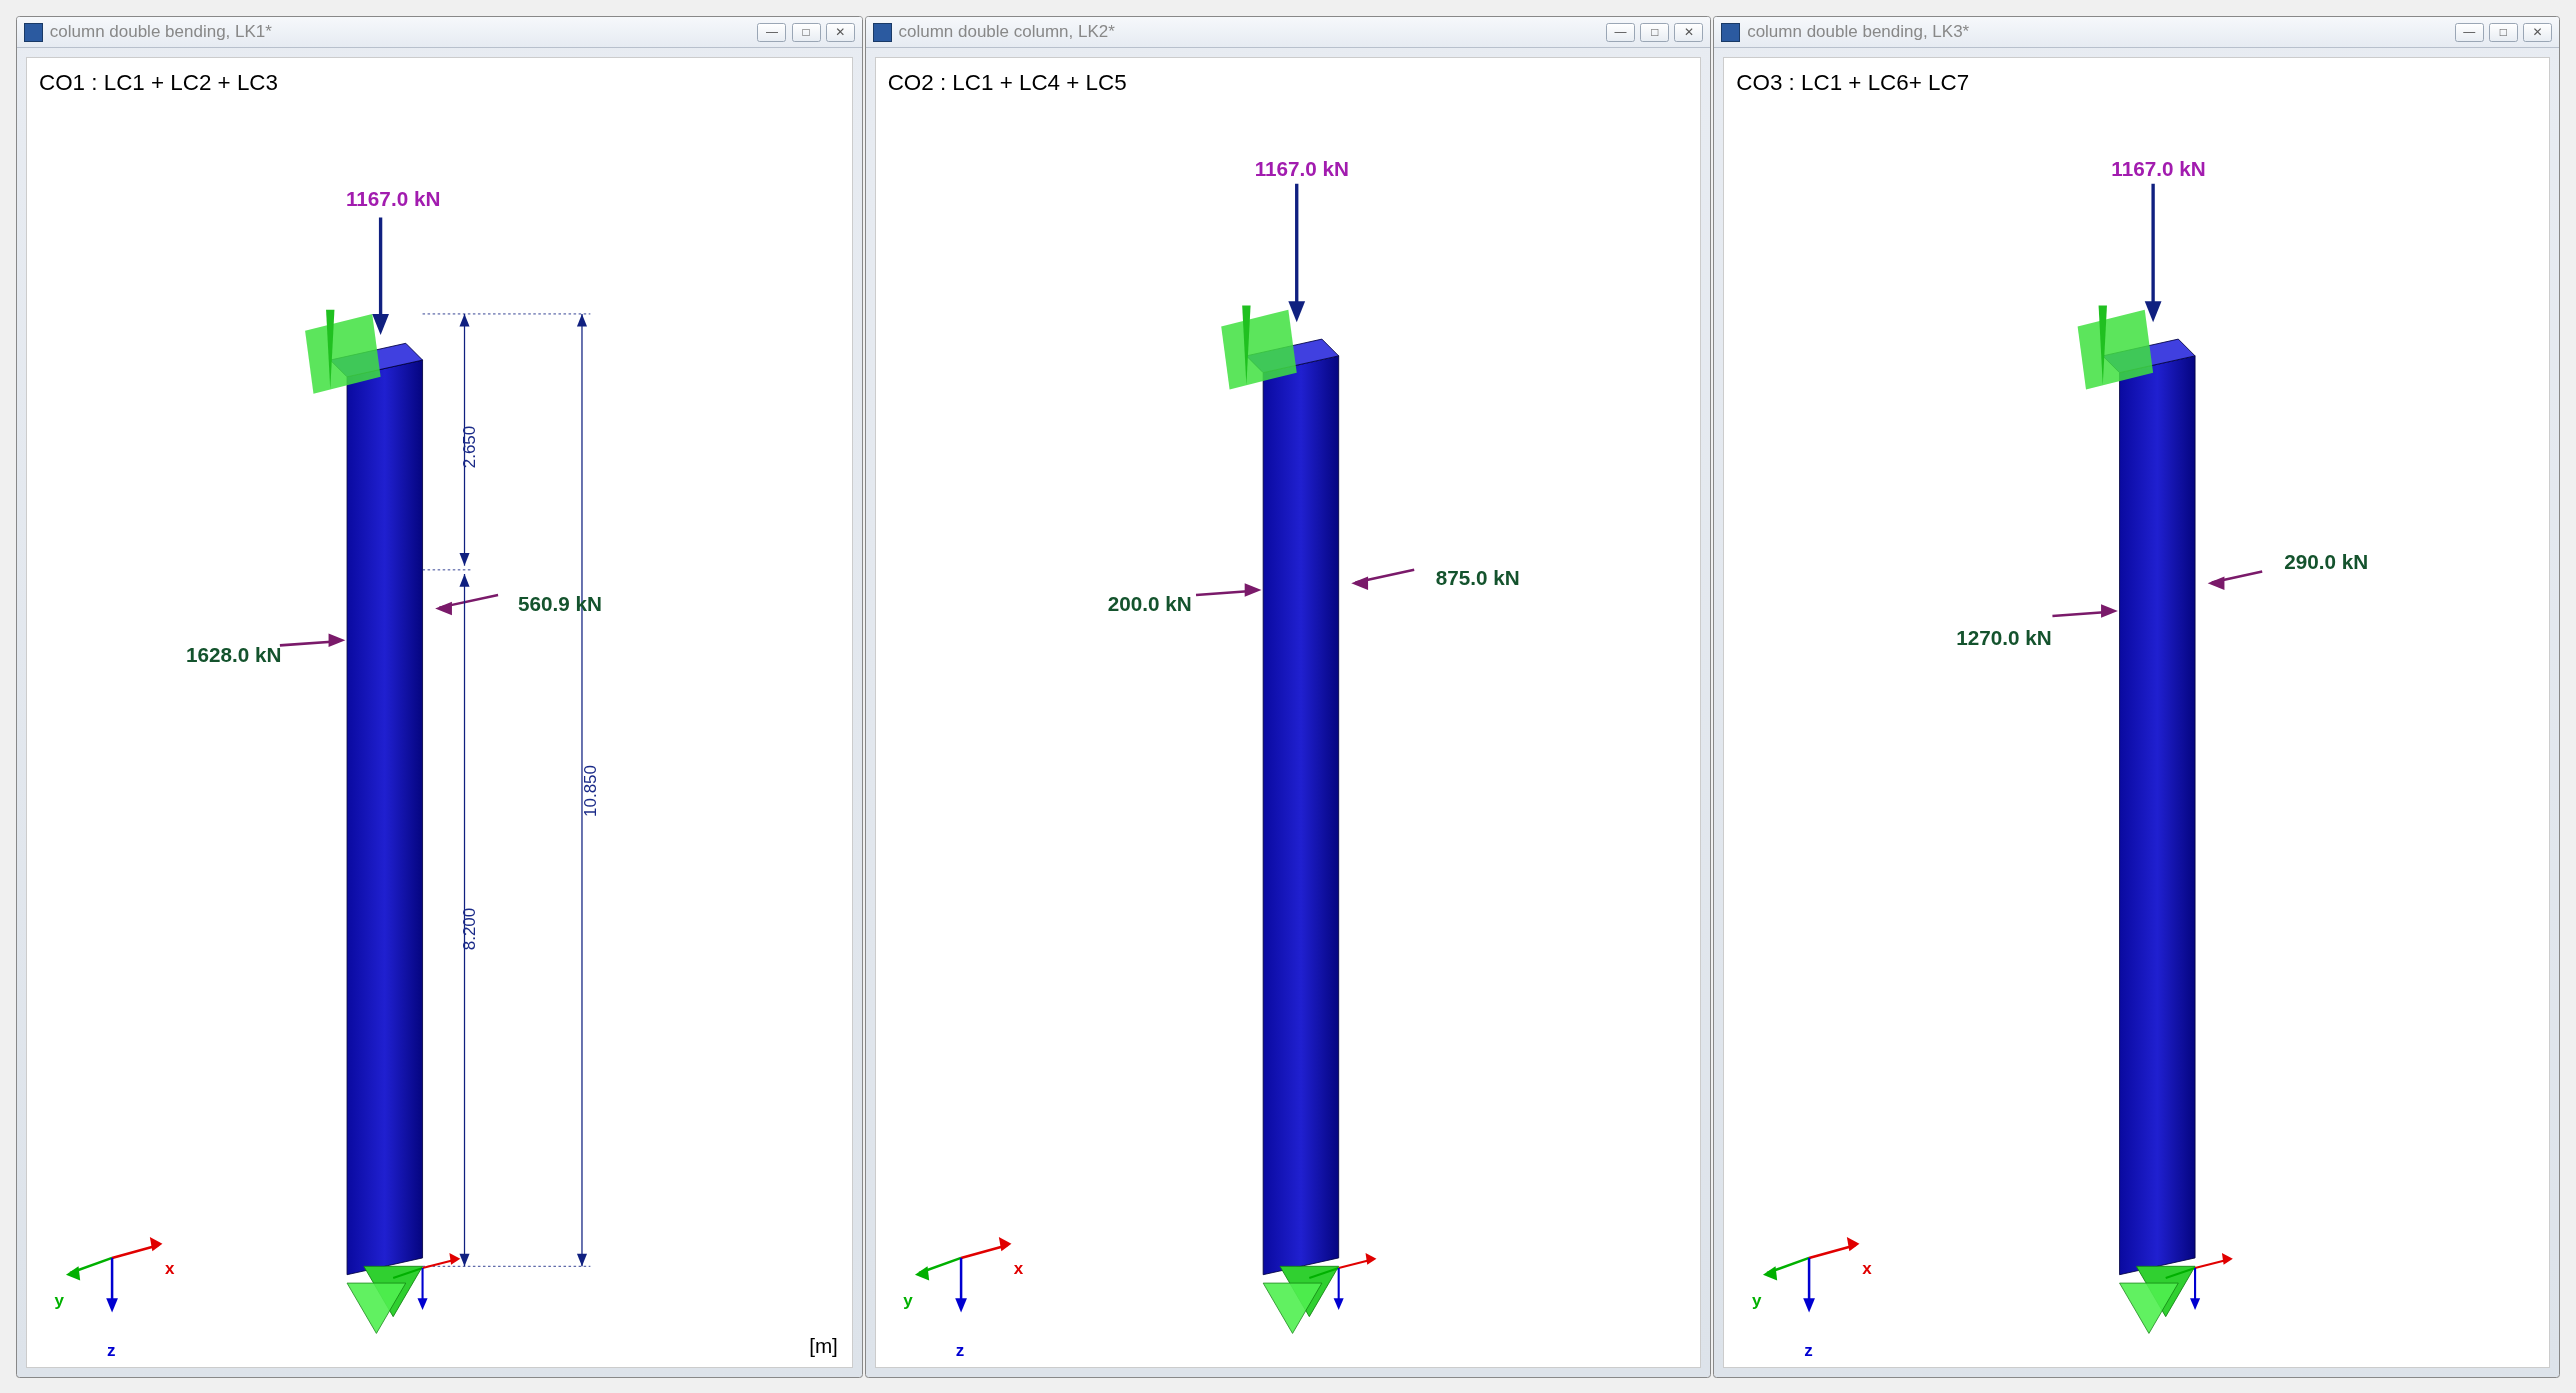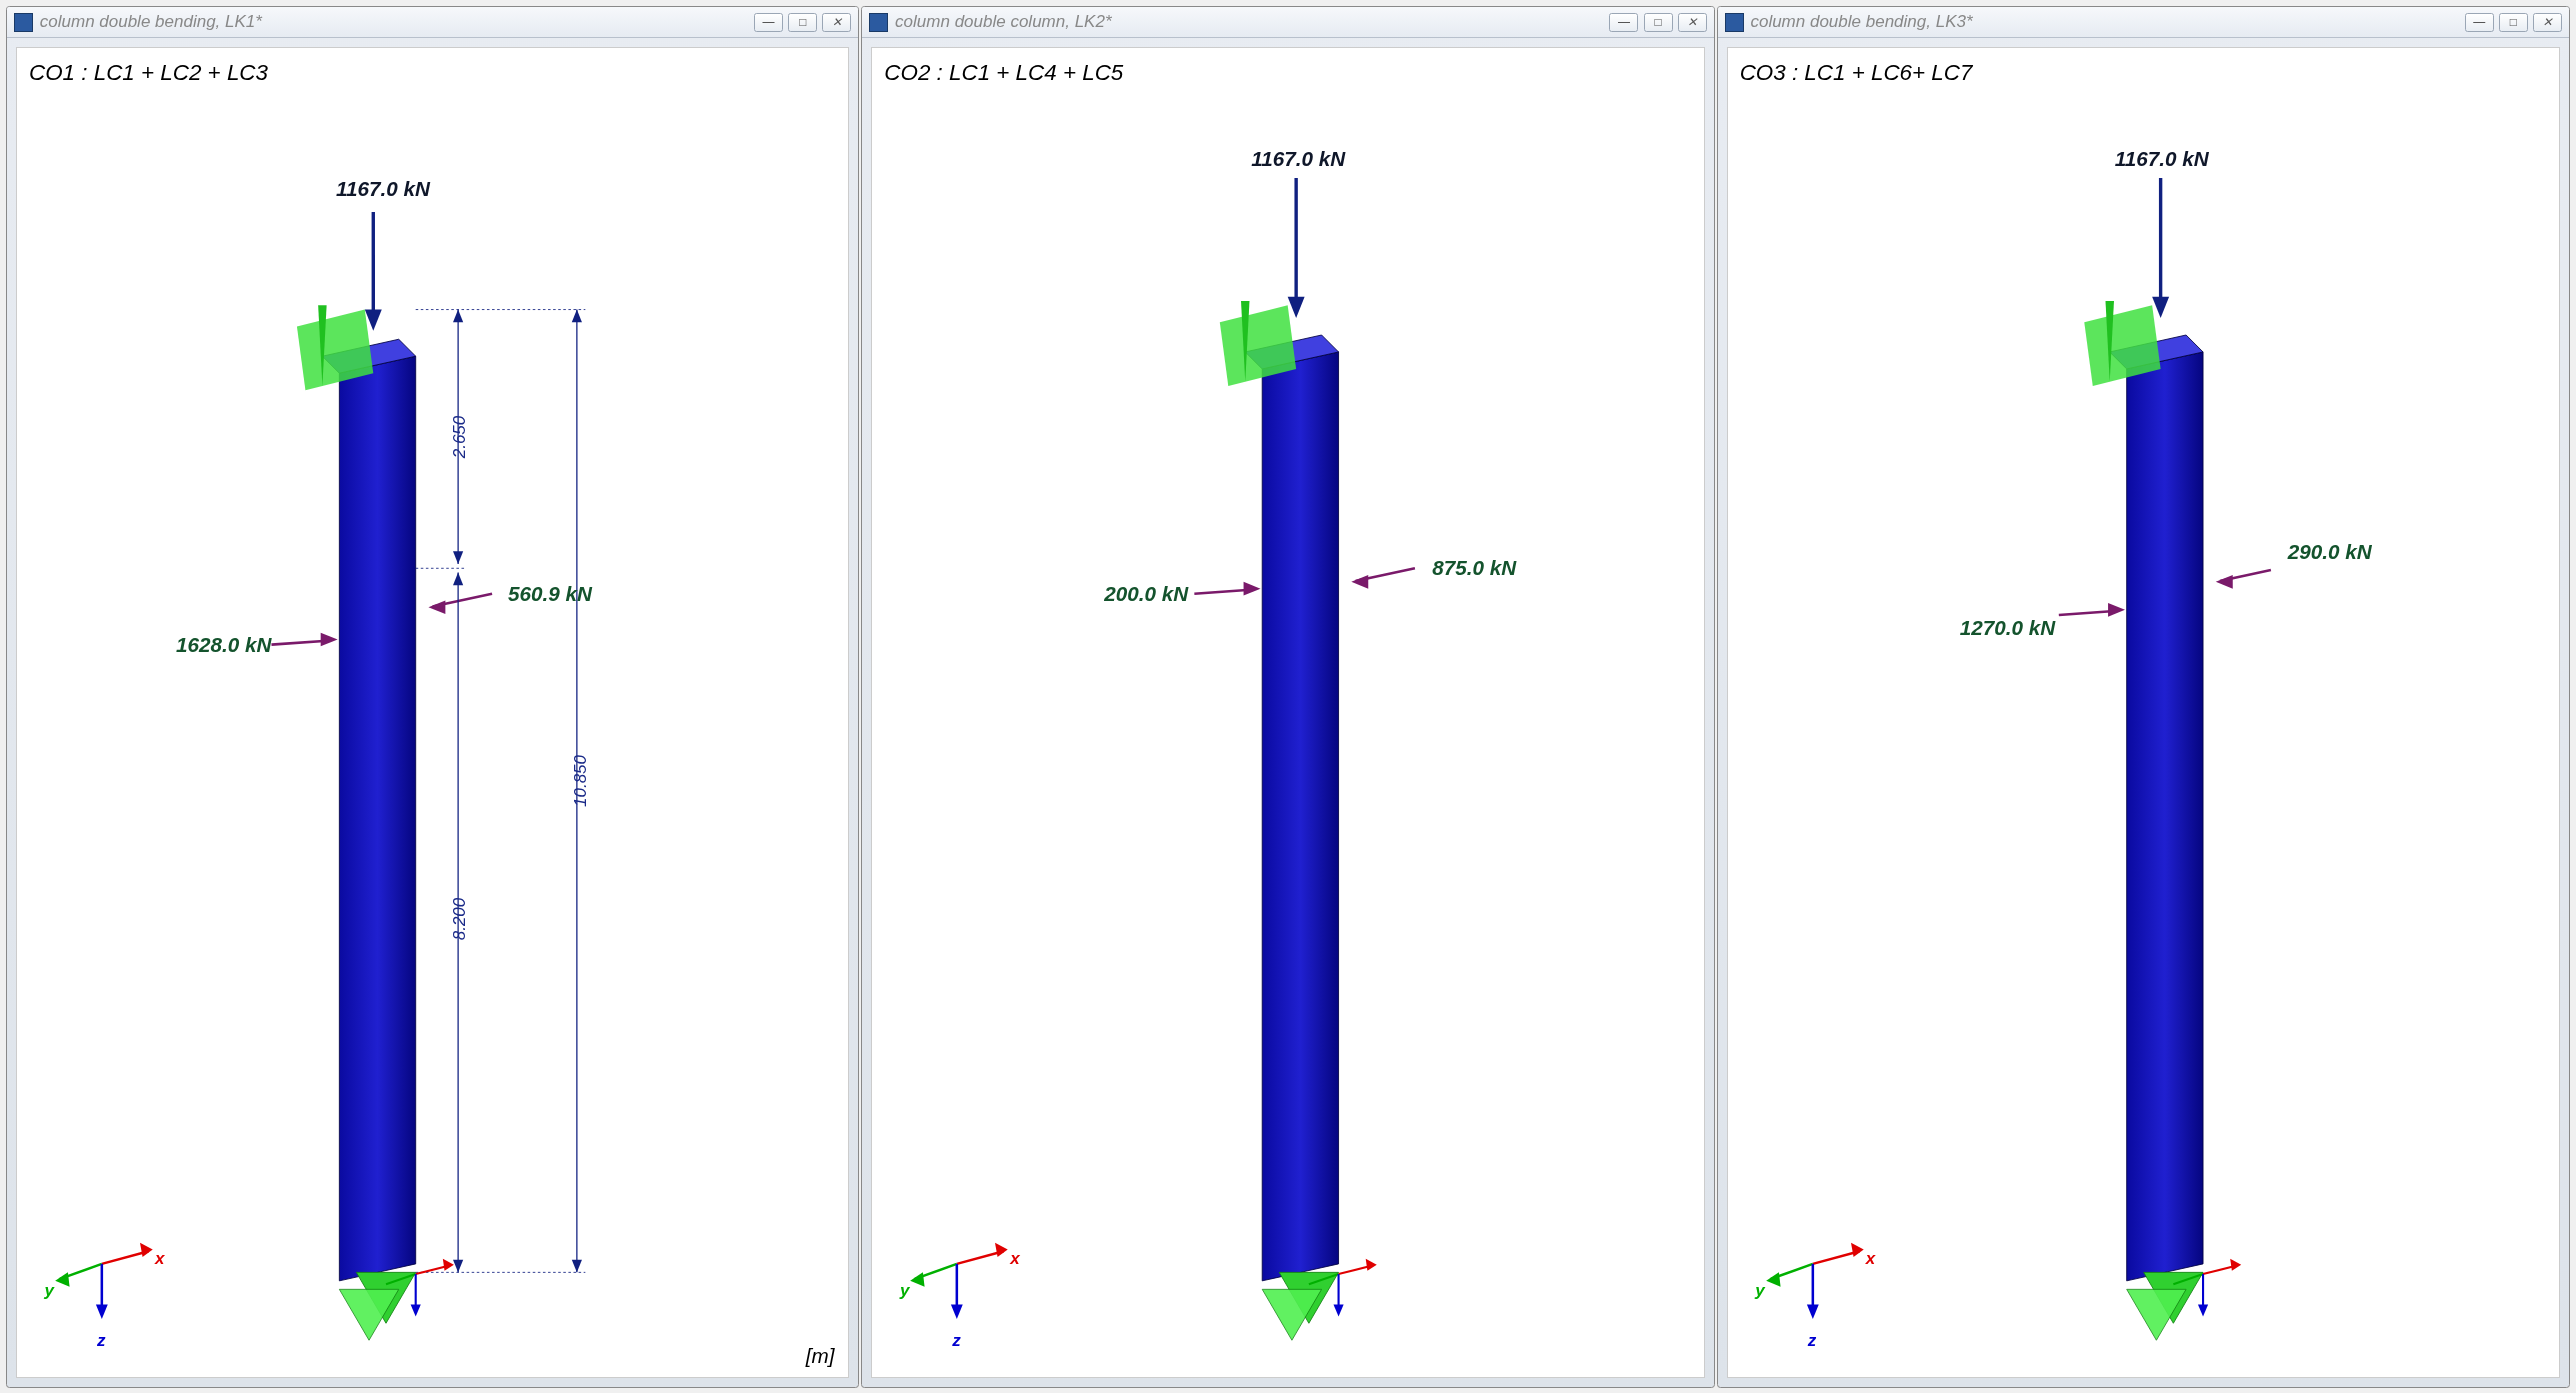--- a/index.html
+++ b/index.html
@@ -6,22 +6,21 @@
   html, body {
     margin: 0; padding: 0;
     width: 2576px; height: 1394px;
     background: #f0f0f0;
     font-family: Arial, sans-serif;
   }
   .container {
     display: flex;
     width: 2576px; height: 1394px;
     gap: 2px;
-    padding: 6px;
-    font-style: italic;
+    padding: 16px;
   }
   .pane {
     flex: 1;
     background: linear-gradient(to bottom, #e8ecf2, #dde3ea);
     border: 0.9px solid #888;
     border-radius: 3.4px;
     display: flex;
     flex-direction: column;
     overflow: hidden;
   }
@@ -78,21 +77,21 @@
     position: absolute;
     inset: 0;
     width: 100%; height: 100%;
   }
   .load-label {
     position: absolute;
     font-size: 20.7px;
     font-weight: bold;
     white-space: nowrap;
   }
-  .load-navy { color: #0f172a; }
+  .load-navy { color: #a21caf; }
   .load-purple { color: #14532d; }
   .dim-label {
     position: absolute;
     font-size: 17px;
     color: #1a2a88;
     transform: rotate(-90deg);
     transform-origin: center;
   }
   .axis-label {
     position: absolute;

